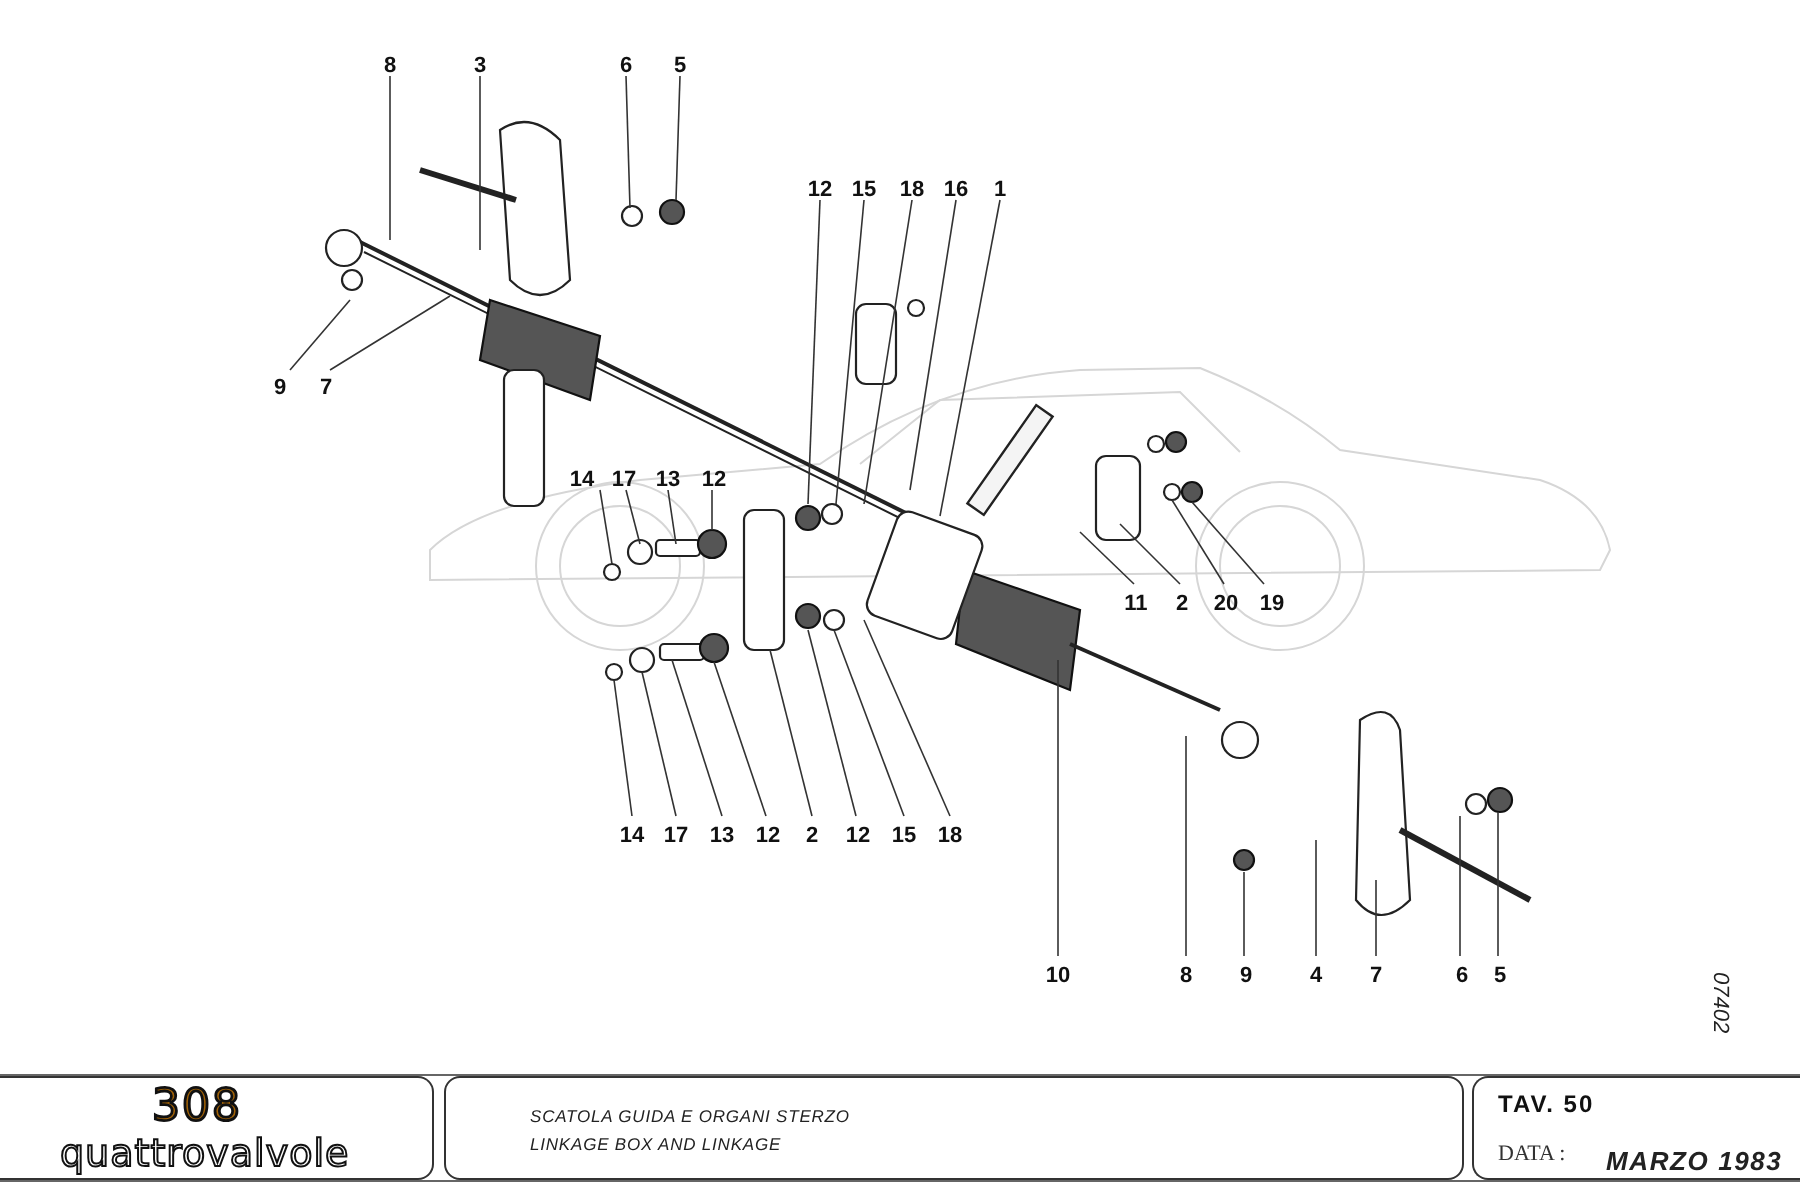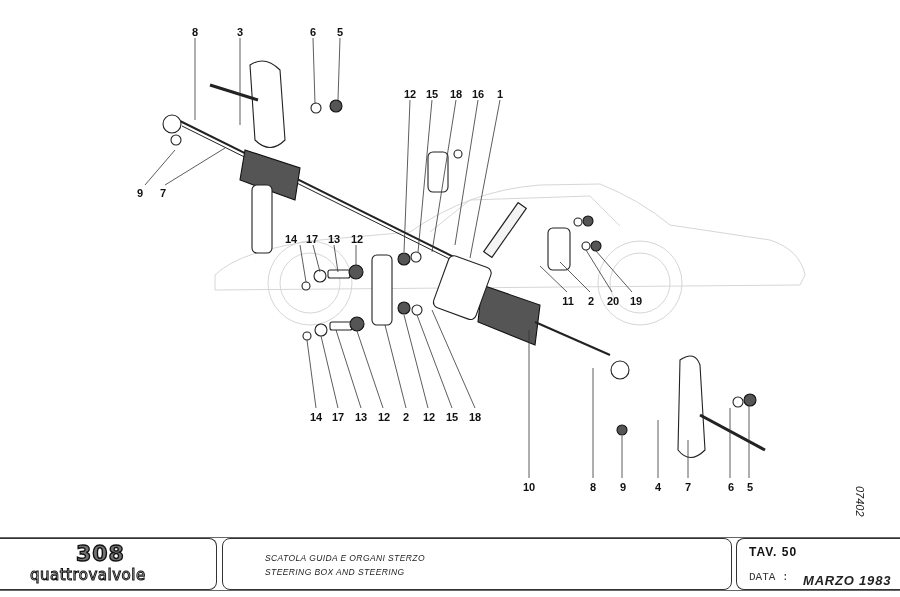--- a/index.html
+++ b/index.html
@@ -11,27 +11,27 @@
   .part-dark { stroke: #111; stroke-width: 1.1; fill: #555; }
   .ghost { stroke: #d6d6d6; stroke-width: 1; fill: none; }
   .rod { stroke: #222; stroke-width: 1.2; fill: #f4f4f4; }
   .code { position: absolute; left: 866px; top: 486px; transform: rotate(90deg); transform-origin: left top; font-family: "Liberation Sans", sans-serif; font-style: italic; font-size: 11px; color: #222; white-space: nowrap; }
   .titleblock { position: absolute; left: 0; top: 530px; width: 900px; height: 67px; }
   .tb-rule { position: absolute; left: 0; right: 0; height: 1px; background: #666; }
   .box { position: absolute; border: 1px solid #333; border-radius: 8px; background: #fff; }
   .logo-box { left: 0; top: 8px; width: 216px; height: 50px; border-left: none; border-top-left-radius: 0; border-bottom-left-radius: 0; }
   .title-box { left: 222px; top: 8px; width: 508px; height: 50px; }
   .tav-box { left: 736px; top: 8px; width: 170px; height: 50px; border-right: none; border-top-right-radius: 0; border-bottom-right-radius: 0; }
-  .logo-num { position: absolute; left: 76px; top: 2px; font-family: "DejaVu Sans", sans-serif; font-weight: bold; font-size: 22px; letter-spacing: 1px; color: #737373; -webkit-text-stroke: 1.4px #111; }
-  .logo-name { position: absolute; left: 30px; top: 27px; font-family: "DejaVu Sans", sans-serif; font-size: 15px; color: #fff; -webkit-text-stroke: 1px #111; letter-spacing: 0.5px; }
+  .logo-num { position: absolute; left: 76px; top: 2px; font-family: "DejaVu Sans", sans-serif; font-weight: normal; font-size: 22px; letter-spacing: 1px; color: #a16207; -webkit-text-stroke: 1.4px #111; }
+  .logo-name { position: absolute; left: 30px; top: 27px; font-family: "DejaVu Sans", sans-serif; font-size: 19px; color: #fff; -webkit-text-stroke: 1px #111; letter-spacing: 0.5px; }
   .title-it, .title-en { position: absolute; left: 42px; font-family: "Liberation Sans", sans-serif; font-style: italic; font-weight: normal; font-size: 8.5px; letter-spacing: 0.4px; color: #222; }
   .title-it { top: 14px; }
   .title-en { top: 28px; }
   .tav-label { position: absolute; left: 12px; top: 6px; font-family: "Liberation Sans", sans-serif; font-weight: bold; font-size: 12px; color: #111; letter-spacing: 1px; }
-  .data-label { position: absolute; left: 12px; top: 32px; font-family: Liberation Mono, monospace; font-size: 11px; color: #333; }
+  .data-label { position: absolute; left: 12px; top: 32px; font-family: Liberation Serif, serif; font-size: 11px; color: #333; }
   .data-value { position: absolute; left: 66px; top: 34px; font-family: "Liberation Sans", sans-serif; font-style: italic; font-weight: bold; font-size: 13px; color: #222; letter-spacing: 0.8px; }
 </style>
 </head>
 <body>
 
 <svg id="diagram" viewBox="0 0 900 530" xmlns="http://www.w3.org/2000/svg">
 
   <g>
     <path class="ghost" d="M215 275 Q240 250 320 240 L410 232 Q470 190 540 185 L600 184 Q640 200 670 225 L770 240 Q800 250 805 275 L800 285 L215 290 Z"></path>
     <circle class="ghost" cx="310" cy="283" r="42"></circle>
@@ -173,21 +173,21 @@
   <div class="tb-rule" style="top:7px"></div>
   <div class="tb-rule" style="top:60px"></div>
 
   <div class="box logo-box">
     <div class="logo-num">308</div>
     <div class="logo-name">quattrovalvole</div>
   </div>
 
   <div class="box title-box">
     <div class="title-it">SCATOLA GUIDA E ORGANI STERZO</div>
-    <div class="title-en">STEERING BOX AND STEERING</div>
+    <div class="title-en">LINKAGE BOX AND LINKAGE</div>
   </div>
 
   <div class="box tav-box">
     <div class="tav-label">TAV.  50</div>
     <div class="data-label">DATA :</div>
     <div class="data-value">MARZO 1983</div>
   </div>
 </div>
 
 </body></html>

